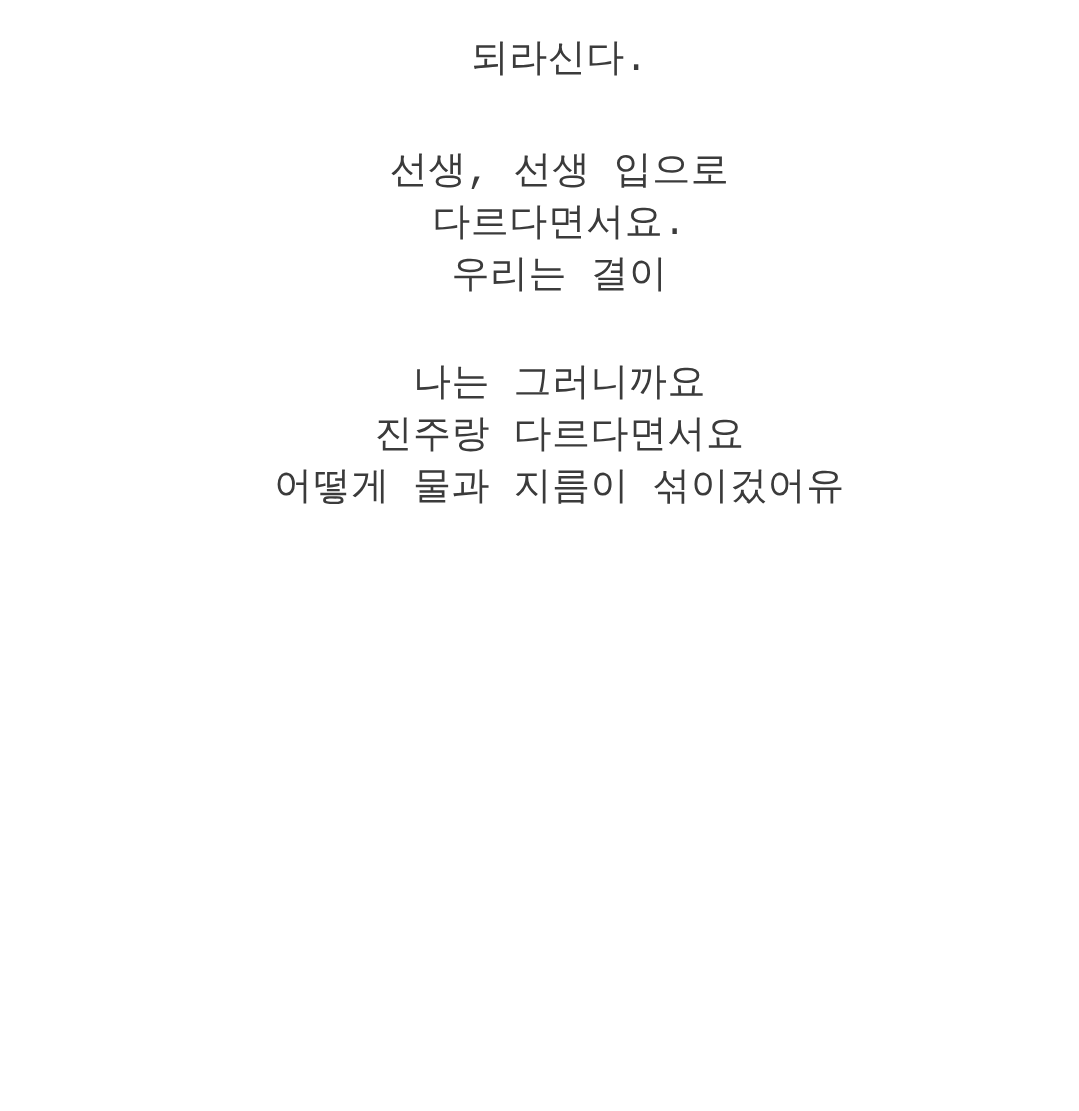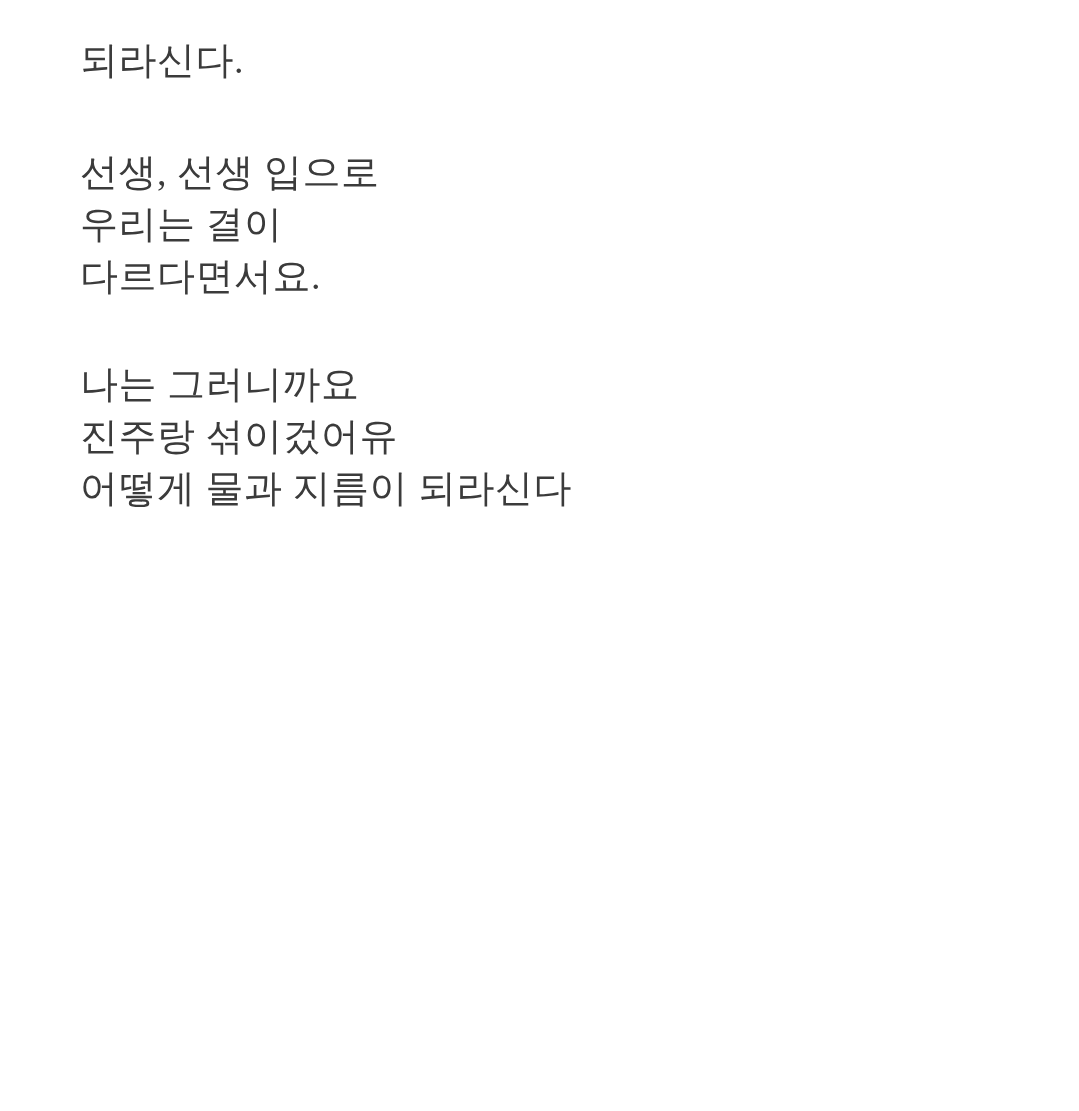--- a/index.html
+++ b/index.html
@@ -9,26 +9,27 @@
   }
   body {
     width: 1079px;
     height: 1111px;
     overflow: hidden;
     position: relative;
   }
   .poem {
     box-sizing: border-box;
     padding: 34px 40px 0 80px;
-    font-family: Liberation Serif, serif;
+    font-family: Liberation Mono, monospace;
     font-size: 38px;
     line-height: 52px;
     font-weight: 400;
     color: #3b3b3b;
     letter-spacing: 0.5px;
+    text-align: center;
     -webkit-font-smoothing: antialiased;
   }
   .stanza {
     margin: 0;
     padding: 0;
   }
   .stanza-opening   { margin-bottom: 60px; }
   .stanza-second    { margin-bottom: 56px; margin-top: 12px; }
   .stanza-third     { margin-bottom: 0; }
   .stanza-closing   { margin-top: 478px; }
@@ -42,24 +43,24 @@
 <body>
 
 <main class="poem">
 
   <div class="stanza stanza-opening">
     <p class="line">되라신다.</p>
   </div>
 
   <div class="stanza stanza-second">
     <p class="line">선생, 선생 입으로</p>
+    <p class="line">다르다면서요.</p>
     <p class="line">우리는 결이</p>
-    <p class="line">다르다면서요.</p>
   </div>
 
   <div class="stanza stanza-third">
     <p class="line">나는 그러니까요</p>
-    <p class="line">진주랑 섞이겄어유</p>
-    <p class="line">어떻게 물과 지름이 되라신다</p>
+    <p class="line">진주랑 다르다면서요</p>
+    <p class="line">어떻게 물과 지름이 섞이겄어유</p>
   </div>
 
 
 </main>
 
 </body></html>

